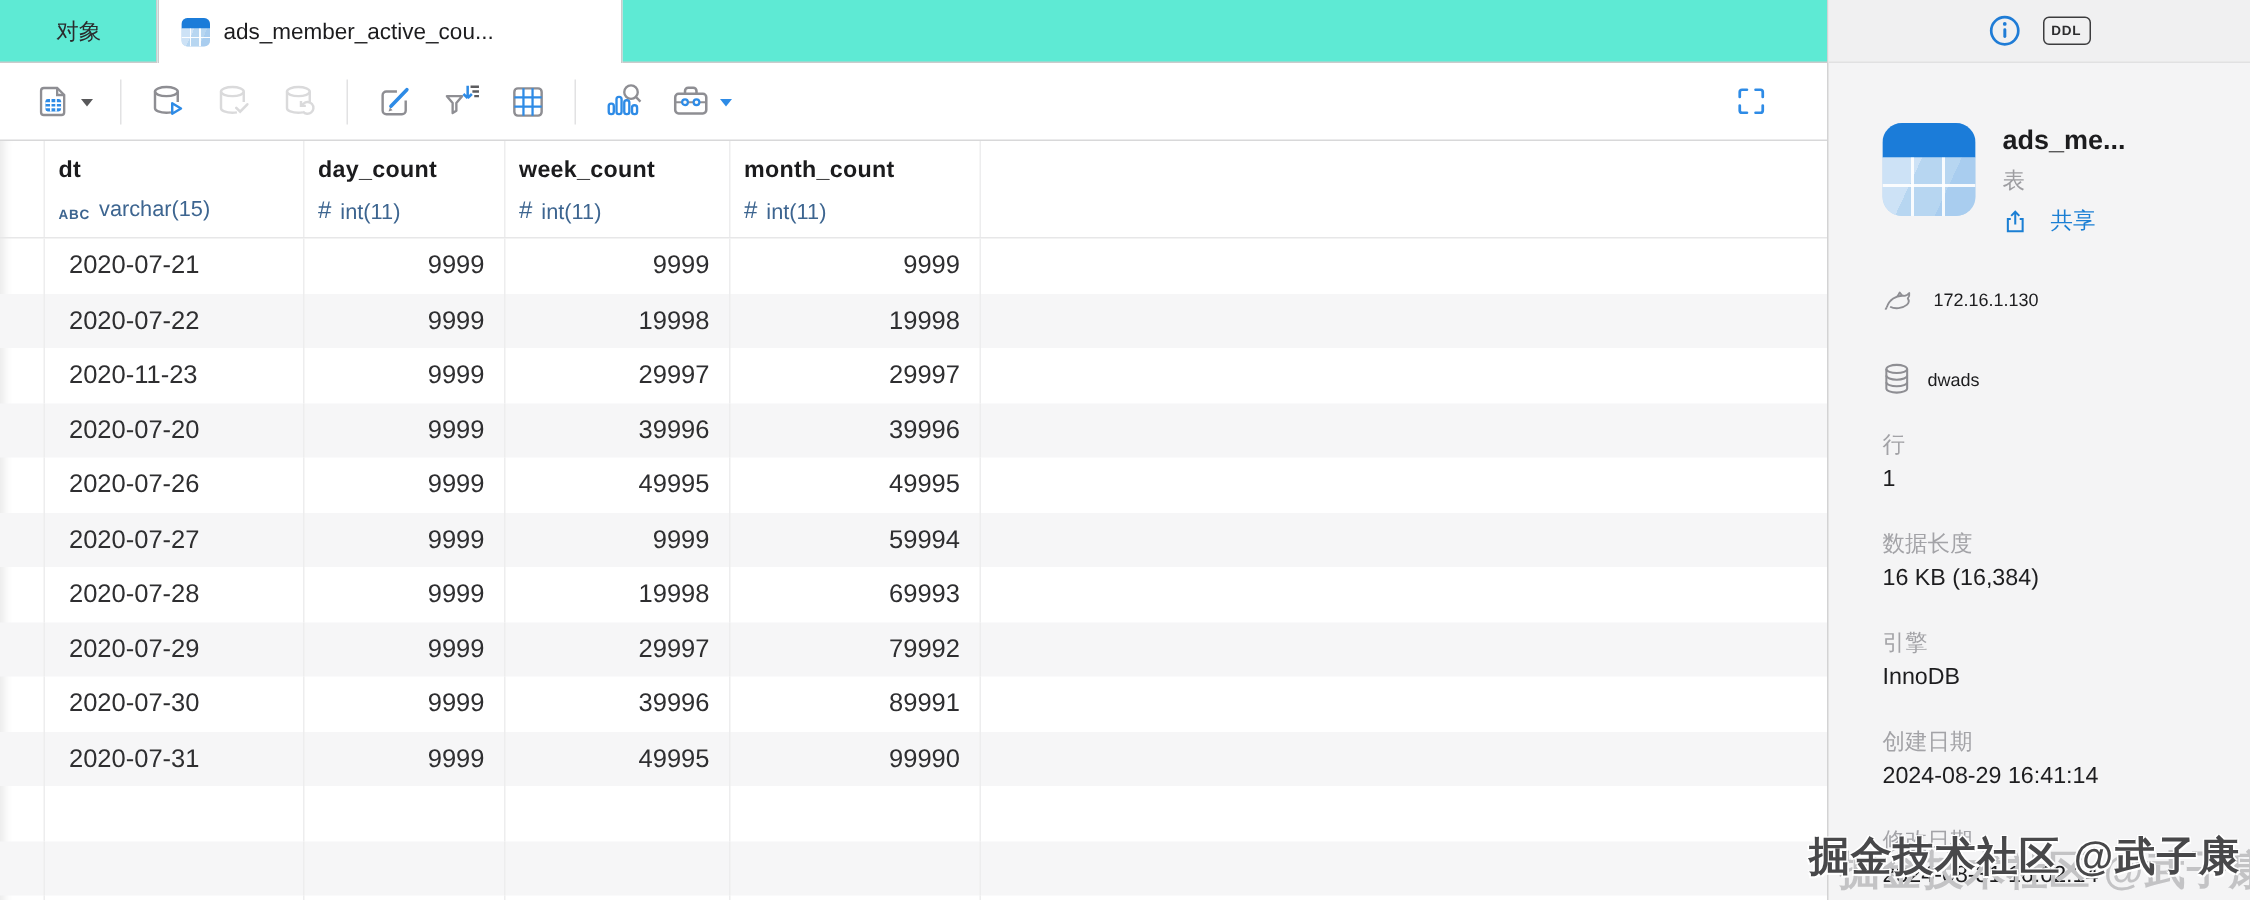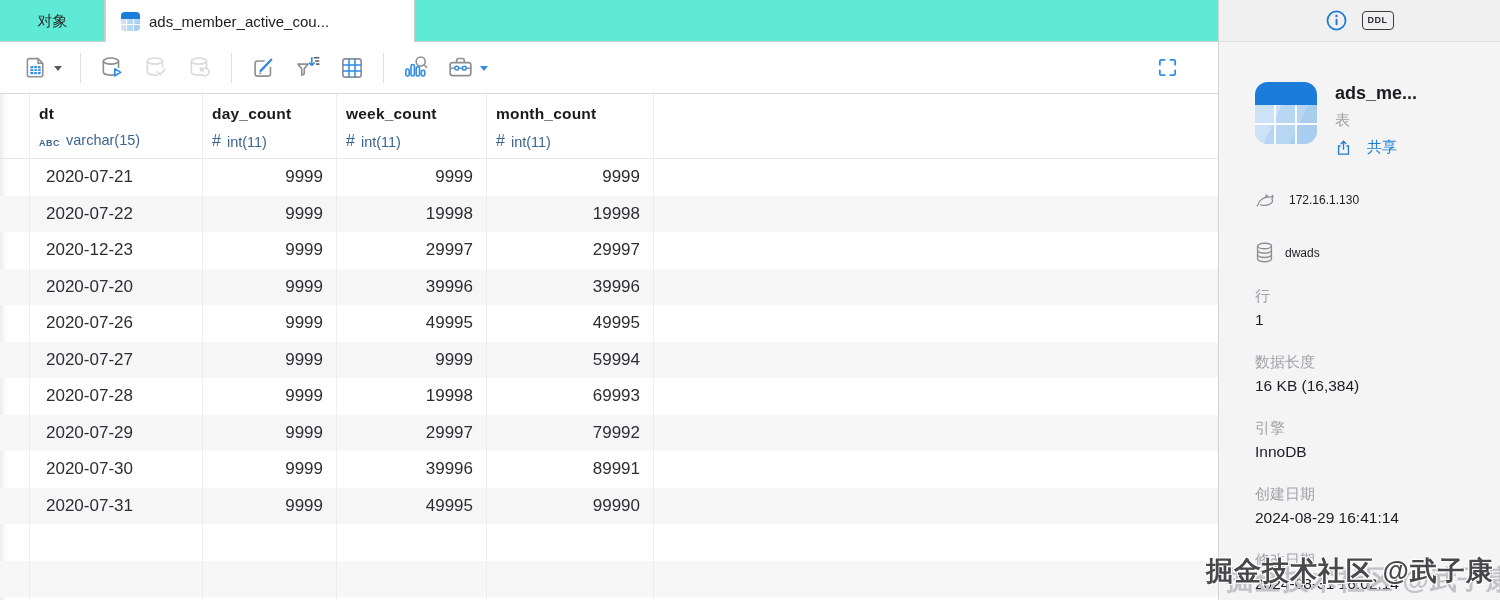--- a/index.html
+++ b/index.html
@@ -263,21 +263,21 @@
       <div class="grow trow alt">
         <div class="tcell gutter"></div>
         <div class="tcell date">2020-07-22</div>
         <div class="tcell num">9999</div>
         <div class="tcell num">19998</div>
         <div class="tcell num">19998</div>
         <div class="tcell filler"></div>
       </div>
       <div class="grow trow">
         <div class="tcell gutter"></div>
-        <div class="tcell date">2020-12-23</div>
+        <div class="tcell date">2020-11-23</div>
         <div class="tcell num">9999</div>
         <div class="tcell num">29997</div>
         <div class="tcell num">29997</div>
         <div class="tcell filler"></div>
       </div>
       <div class="grow trow alt">
         <div class="tcell gutter"></div>
         <div class="tcell date">2020-07-20</div>
         <div class="tcell num">9999</div>
         <div class="tcell num">39996</div>

